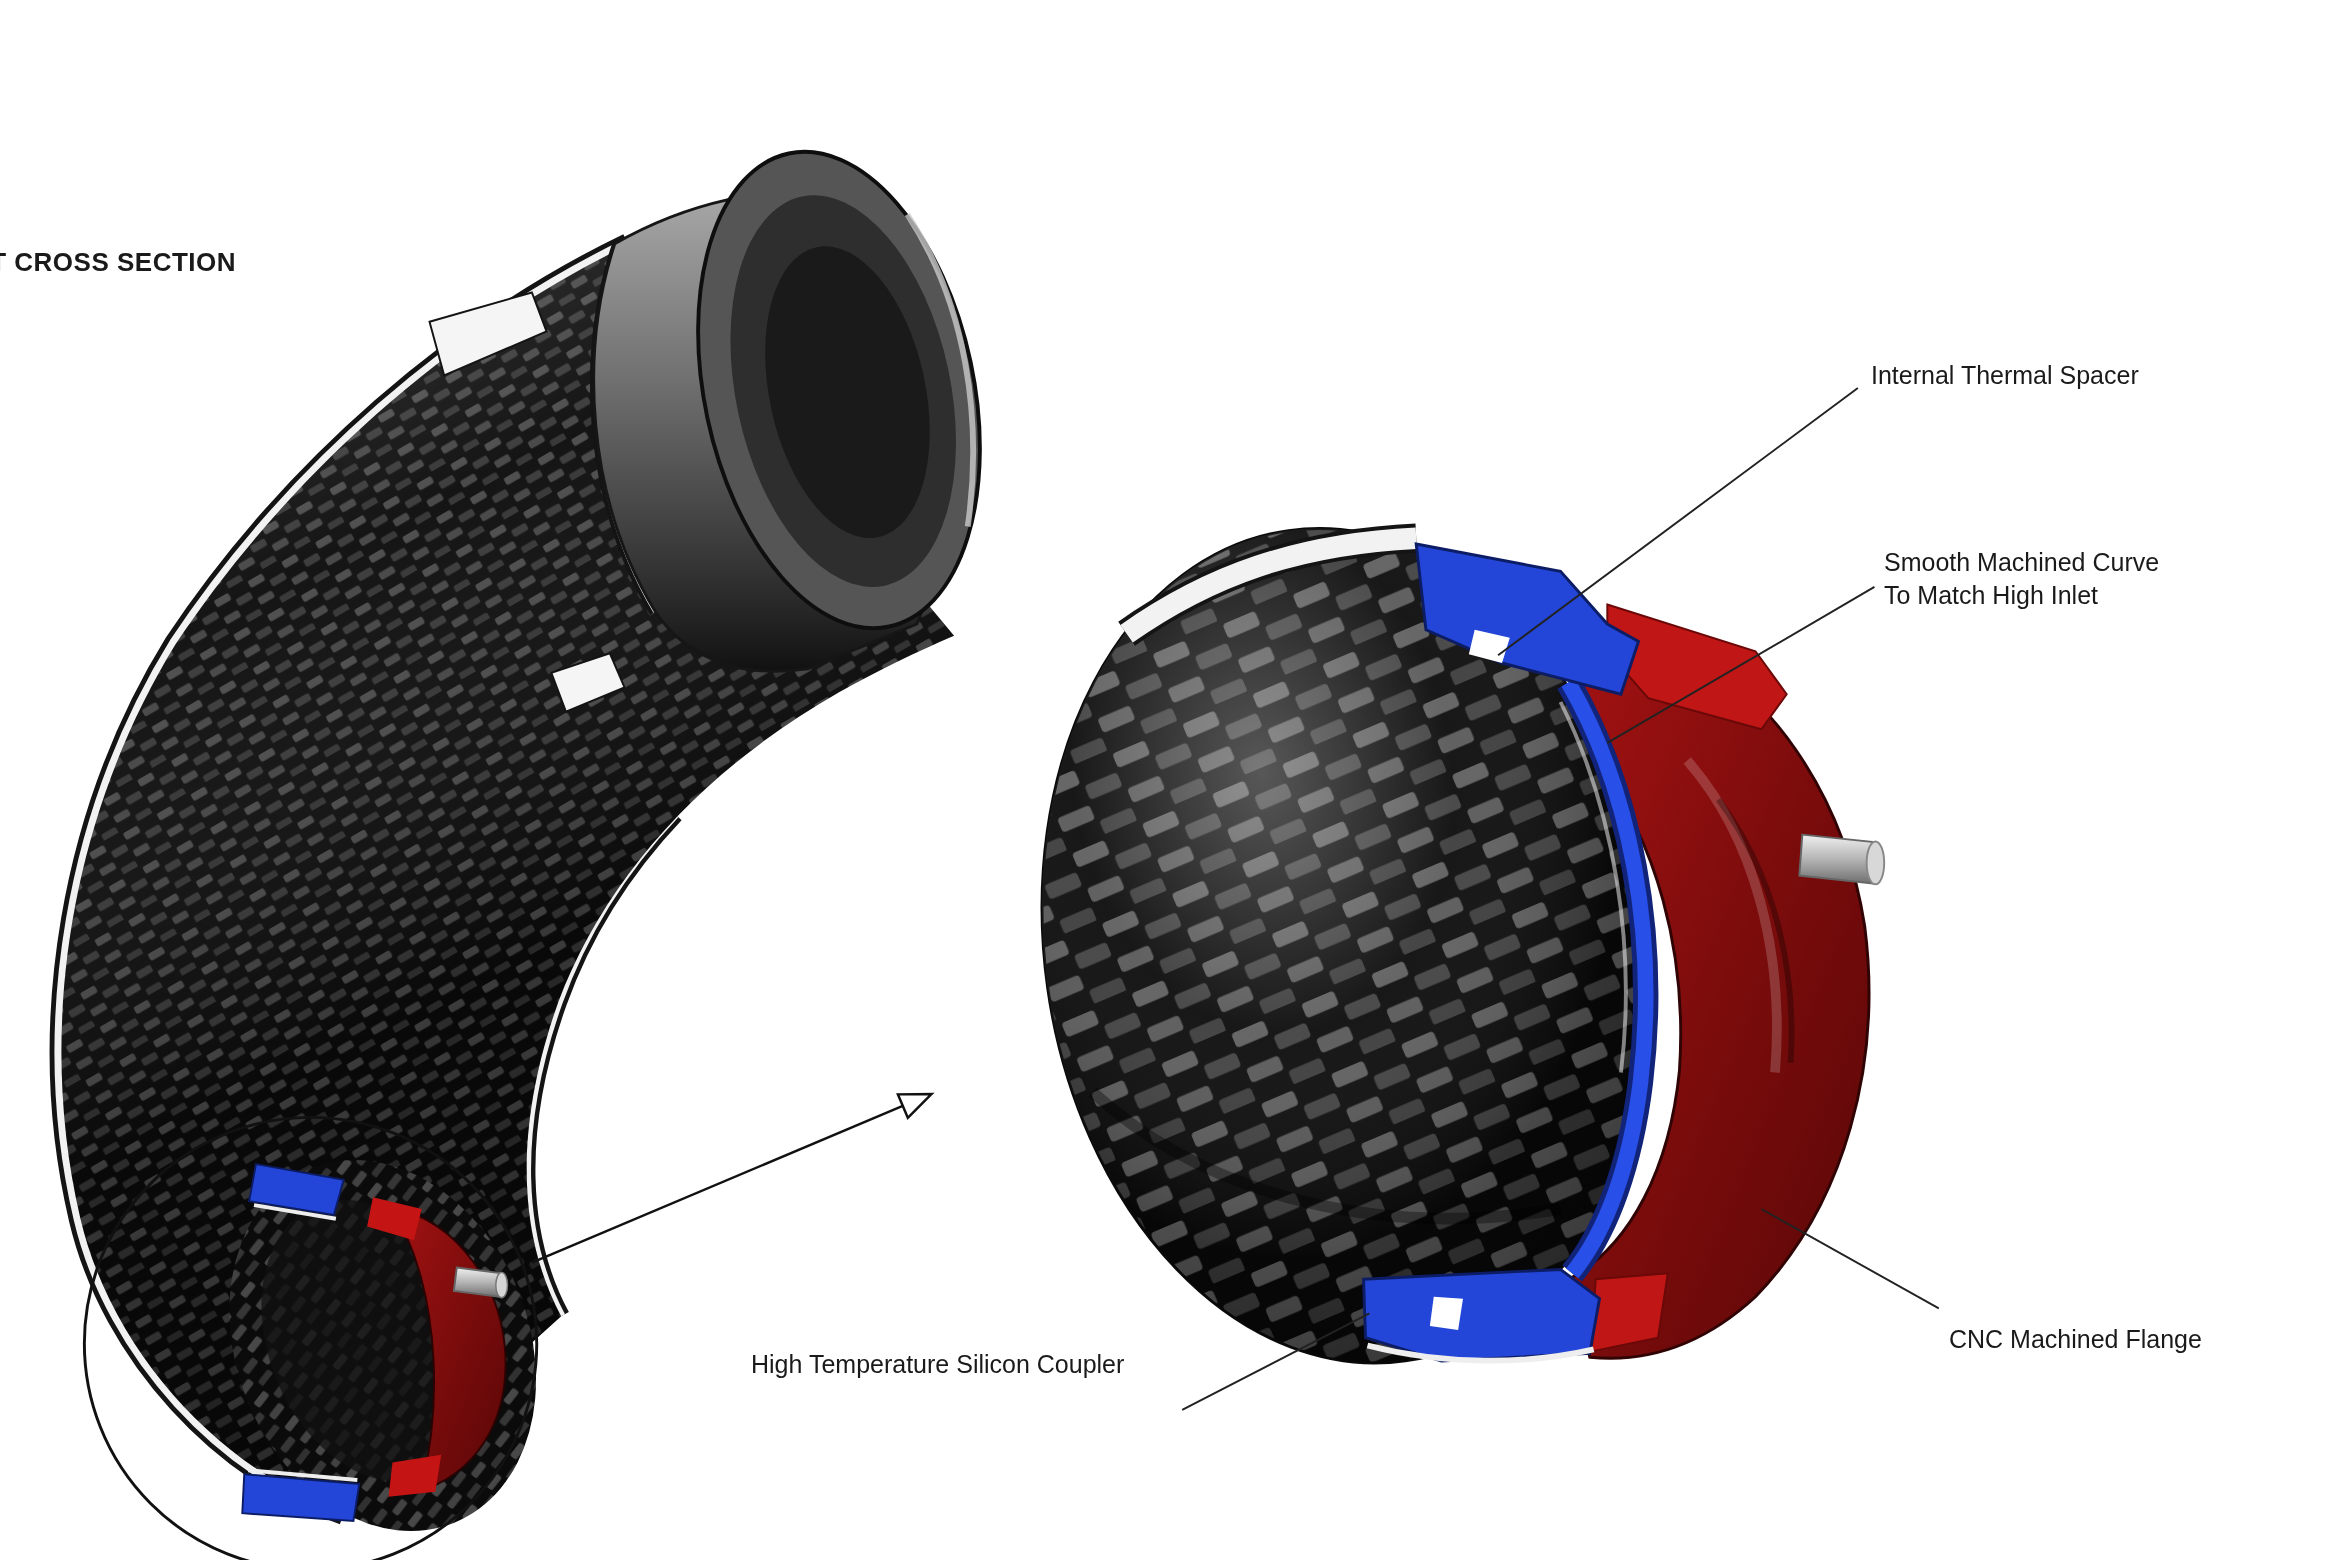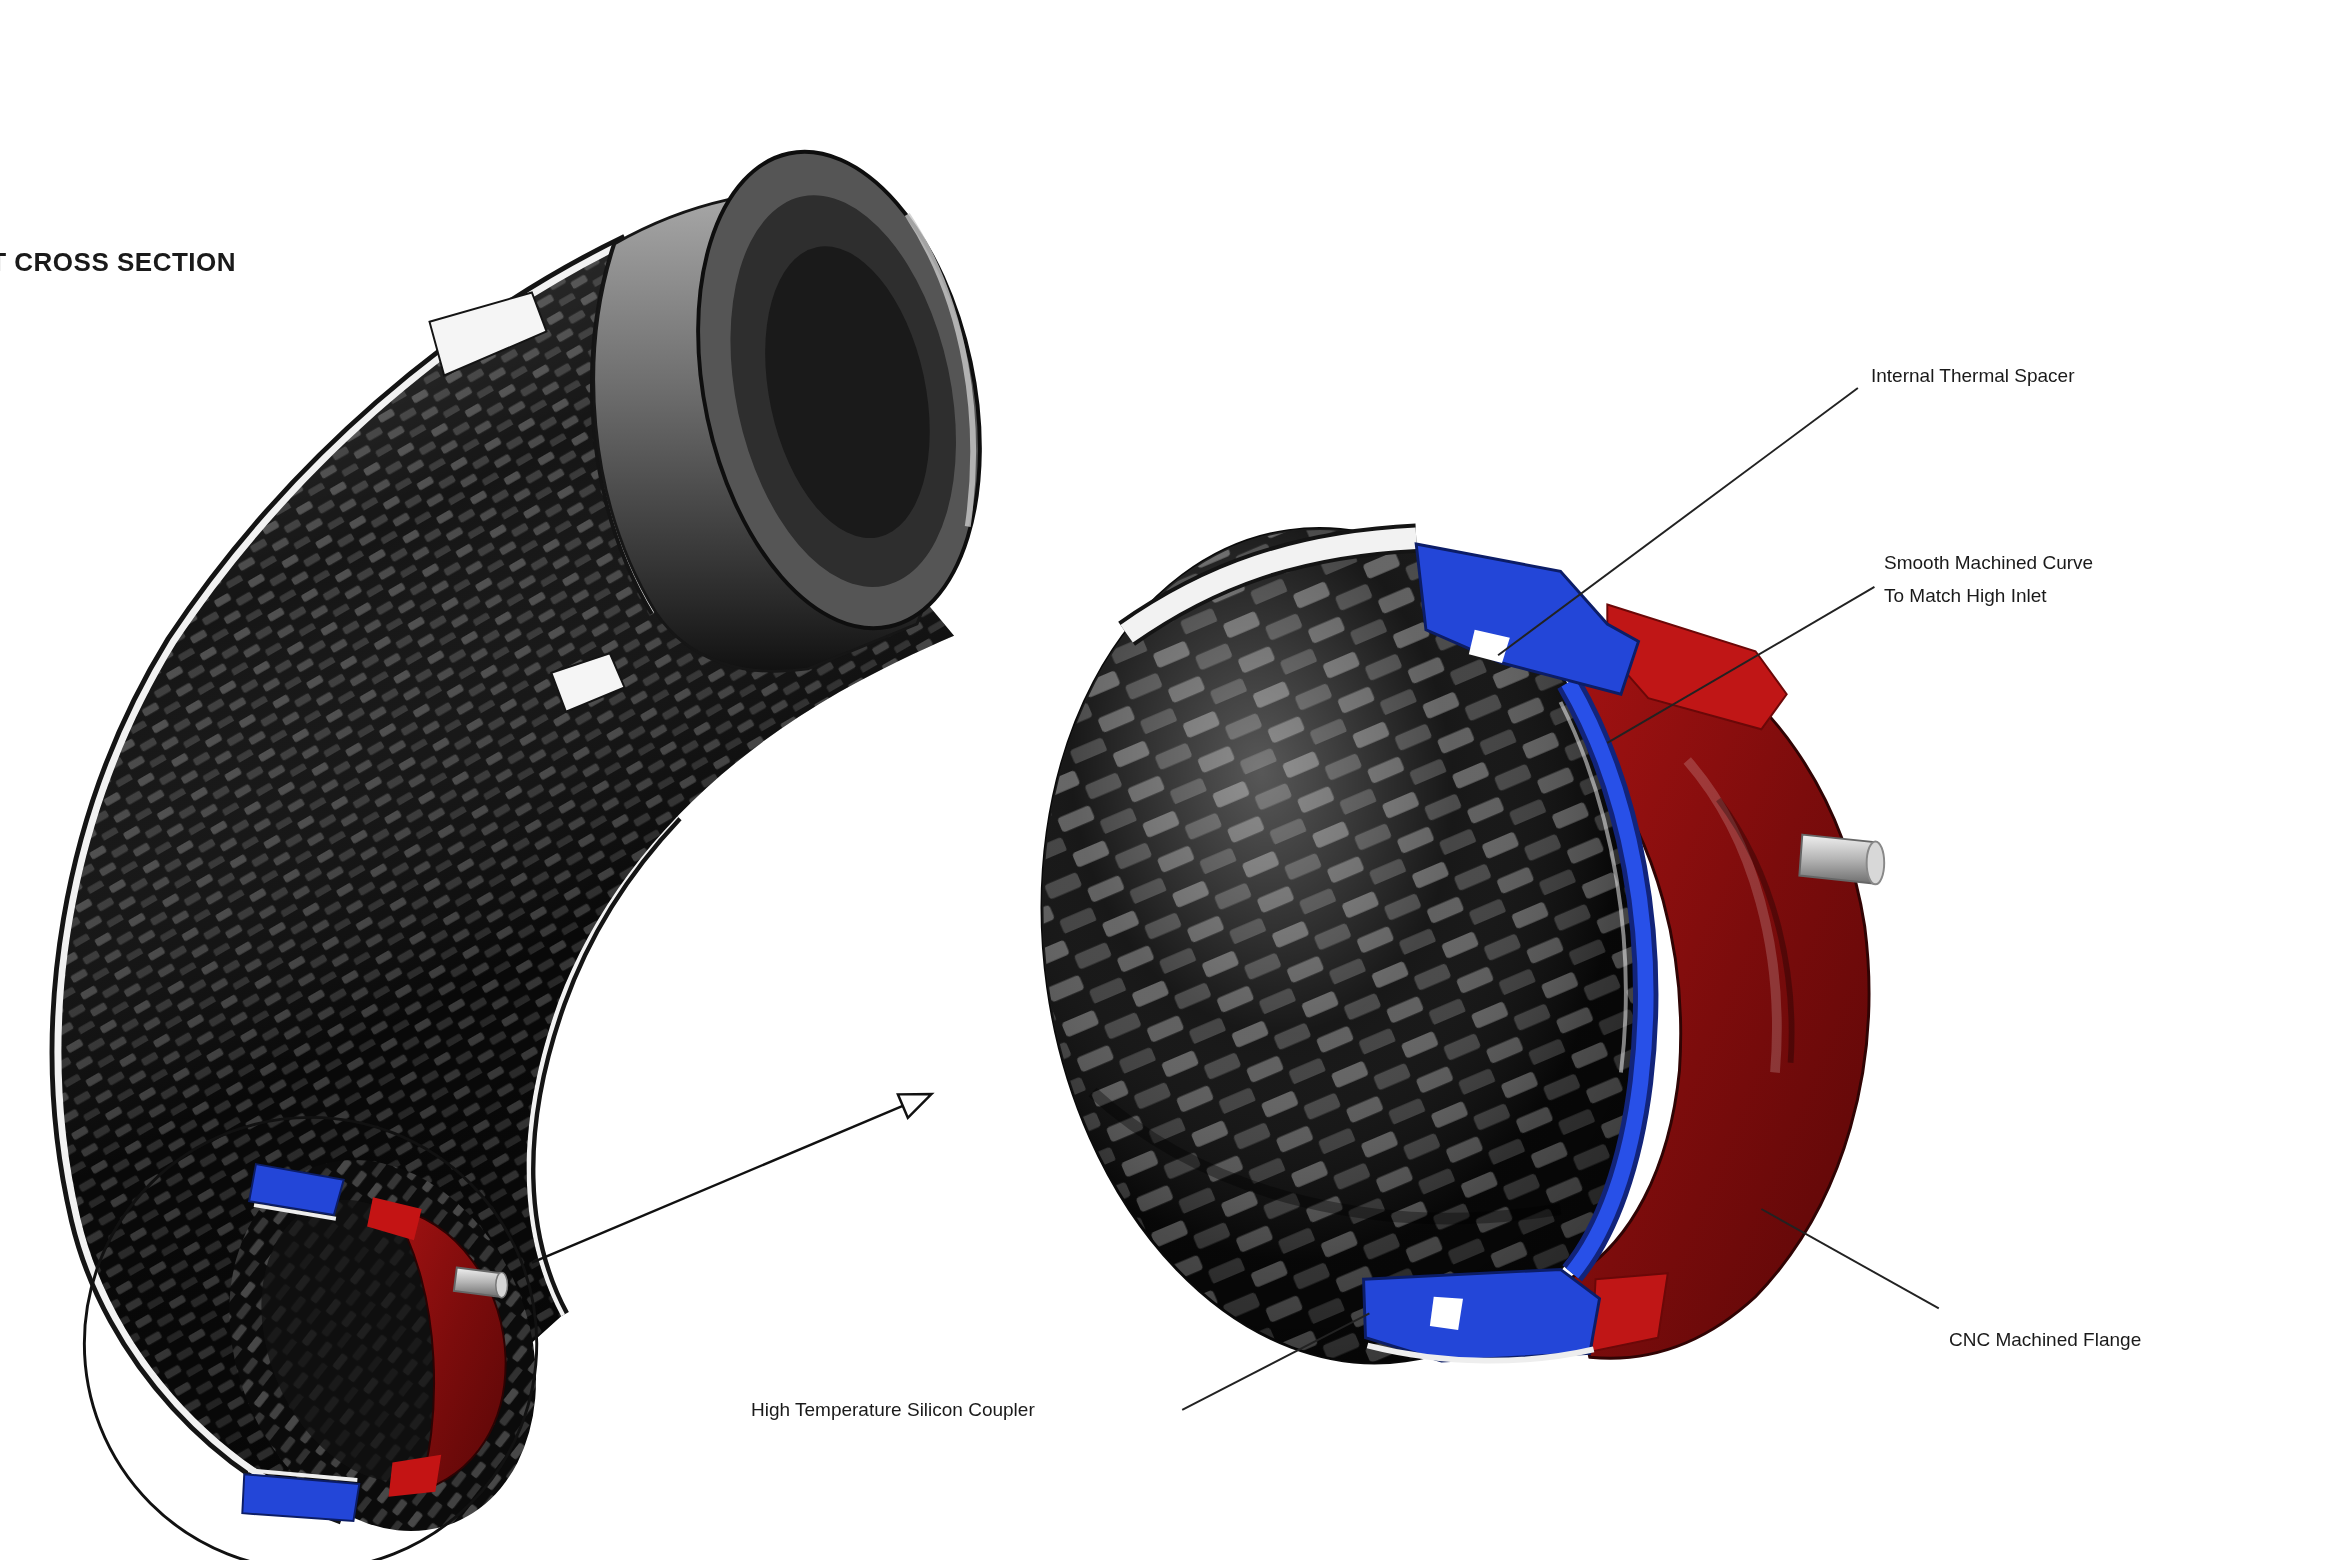--- a/index.html
+++ b/index.html
@@ -1,20 +1,20 @@
 <!DOCTYPE html>
 <html><head>
 <meta charset="utf-8">
 <style>
   html,body{margin:0;padding:0;background:#ffffff;}
   body{width:2341px;height:1560px;position:relative;overflow:hidden;
        font-family:"Liberation Sans","DejaVu Sans",sans-serif;color:#1a1a1a;}
   #stage{position:absolute;inset:0;width:2341px;height:1560px;}
   svg{position:absolute;left:0;top:0;}
-  .label{position:absolute;font-size:19px;line-height:33px;color:#1a1a1a;white-space:nowrap;}
+  .label{position:absolute;font-size:25px;line-height:33px;color:#1a1a1a;white-space:nowrap;}
   .label.title{font-weight:bold;font-size:26px;letter-spacing:0.5px;}
 </style>
 </head>
 <body>
 
 <div id="stage">
 
 <svg width="2341" height="1560" viewBox="0 0 2400 1600">
   <defs>
     <pattern id="carbonS" width="40" height="40" patternUnits="userSpaceOnUse" patternTransform="rotate(-30)">
@@ -167,16 +167,16 @@
   <div>Internal Thermal Spacer</div>
 </div>
 
 <div class="label" style="left:1884px;top:546px;">
   <div>Smooth Machined Curve</div>
   <div>To Match High Inlet</div>
 </div>
 
 <div class="label" style="left:1949px;top:1323px;">CNC Machined Flange</div>
 
-<div class="label" style="left:751px;top:1393px;text-align:right;">High Temperature Silicon Coupler</div>
+<div class="label" style="left:751px;top:1348px;text-align:right;">High Temperature Silicon Coupler</div>
 
 </div>
 
 
 </body></html>

